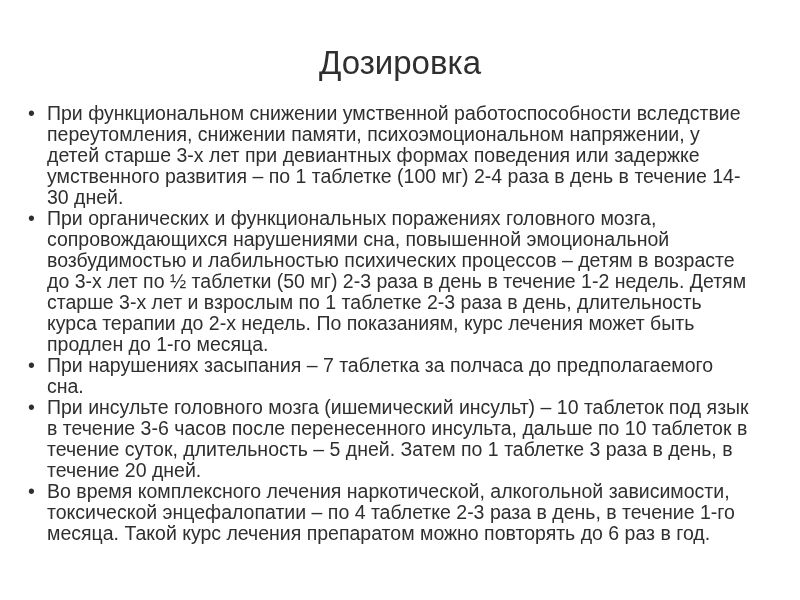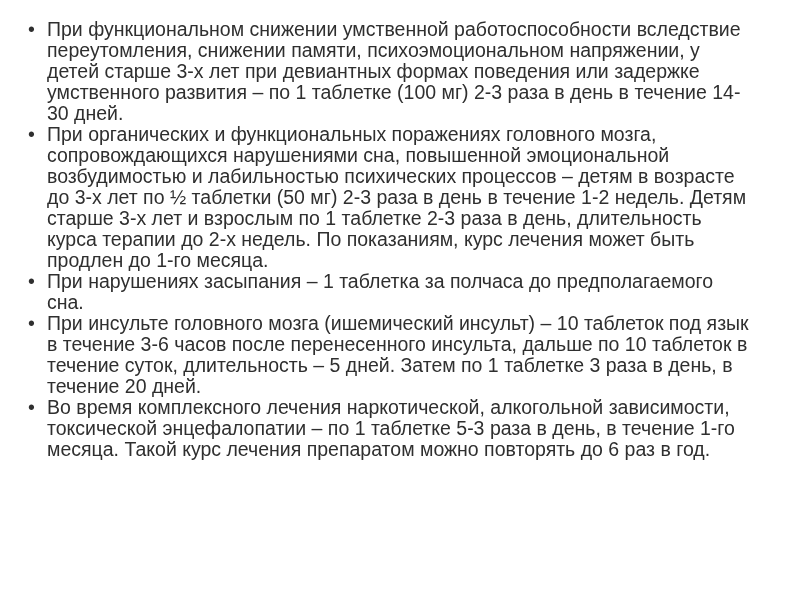--- a/index.html
+++ b/index.html
@@ -42,35 +42,36 @@
     top: 0;
     font-size: 19.5px;
     line-height: 21px;
     color: #2f2f2f;
   }
 </style>
 </head>
 <body>
 
 <div class="slide">
+  <h1 class="title">Дозировка</h1>
   <ul class="bullets">
     <li class="bullet-item">
       <span class="bullet-dot">•</span>
-      <span class="bullet-text">При функциональном снижении умственной работоспособности вследствие переутомления, снижении памяти, психоэмоциональном напряжении, у детей старше 3-х лет при девиантных формах поведения или задержке умственного развития – по 1 таблетке (100 мг) 2-3 раза в день в течение 14-30 дней.</span>
+      <span class="bullet-text">При функциональном снижении умственной работоспособности вследствие переутомления, снижении памяти, психоэмоциональном напряжении, у детей старше 3-х лет при девиантных формах поведения или задержке умственного развития – по 1 таблетке (100 мг) 2-4 раза в день в течение 14-30 дней.</span>
     </li>
     <li class="bullet-item">
       <span class="bullet-dot">•</span>
       <span class="bullet-text">При органических и функциональных поражениях головного мозга, сопровождающихся нарушениями сна, повышенной эмоциональной возбудимостью и лабильностью психических процессов – детям в возрасте до 3-х лет по ½ таблетки (50 мг) 2-3 раза в день в течение 1-2 недель. Детям старше 3-х лет и взрослым по 1 таблетке 2-3 раза в день, длительность курса терапии до 2-х недель. По показаниям, курс лечения может быть продлен до 1-го месяца.</span>
     </li>
     <li class="bullet-item">
       <span class="bullet-dot">•</span>
-      <span class="bullet-text">При нарушениях засыпания – 1 таблетка за полчаса до предполагаемого сна.</span>
+      <span class="bullet-text">При нарушениях засыпания – 7 таблетка за полчаса до предполагаемого сна.</span>
     </li>
     <li class="bullet-item">
       <span class="bullet-dot">•</span>
       <span class="bullet-text">При инсульте головного мозга (ишемический инсульт) – 10 таблеток под язык в течение 3-6 часов после перенесенного инсульта, дальше по 10 таблеток в течение суток, длительность – 5 дней. Затем по 1 таблетке 3 раза в день, в течение 20 дней.</span>
     </li>
     <li class="bullet-item">
       <span class="bullet-dot">•</span>
-      <span class="bullet-text">Во время комплексного лечения наркотической, алкогольной зависимости, токсической энцефалопатии – по 1 таблетке 5-3 раза в день, в течение 1-го месяца. Такой курс лечения препаратом можно повторять до 6 раз в год.</span>
+      <span class="bullet-text">Во время комплексного лечения наркотической, алкогольной зависимости, токсической энцефалопатии – по 4 таблетке 2-3 раза в день, в течение 1-го месяца. Такой курс лечения препаратом можно повторять до 6 раз в год.</span>
     </li>
   </ul>
 </div>
 
 </body></html>

